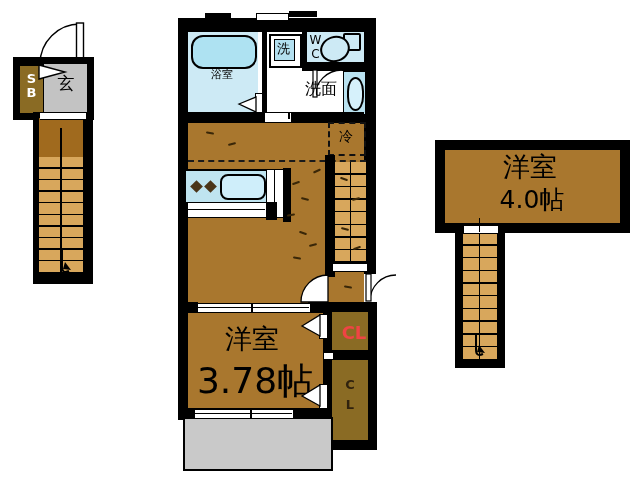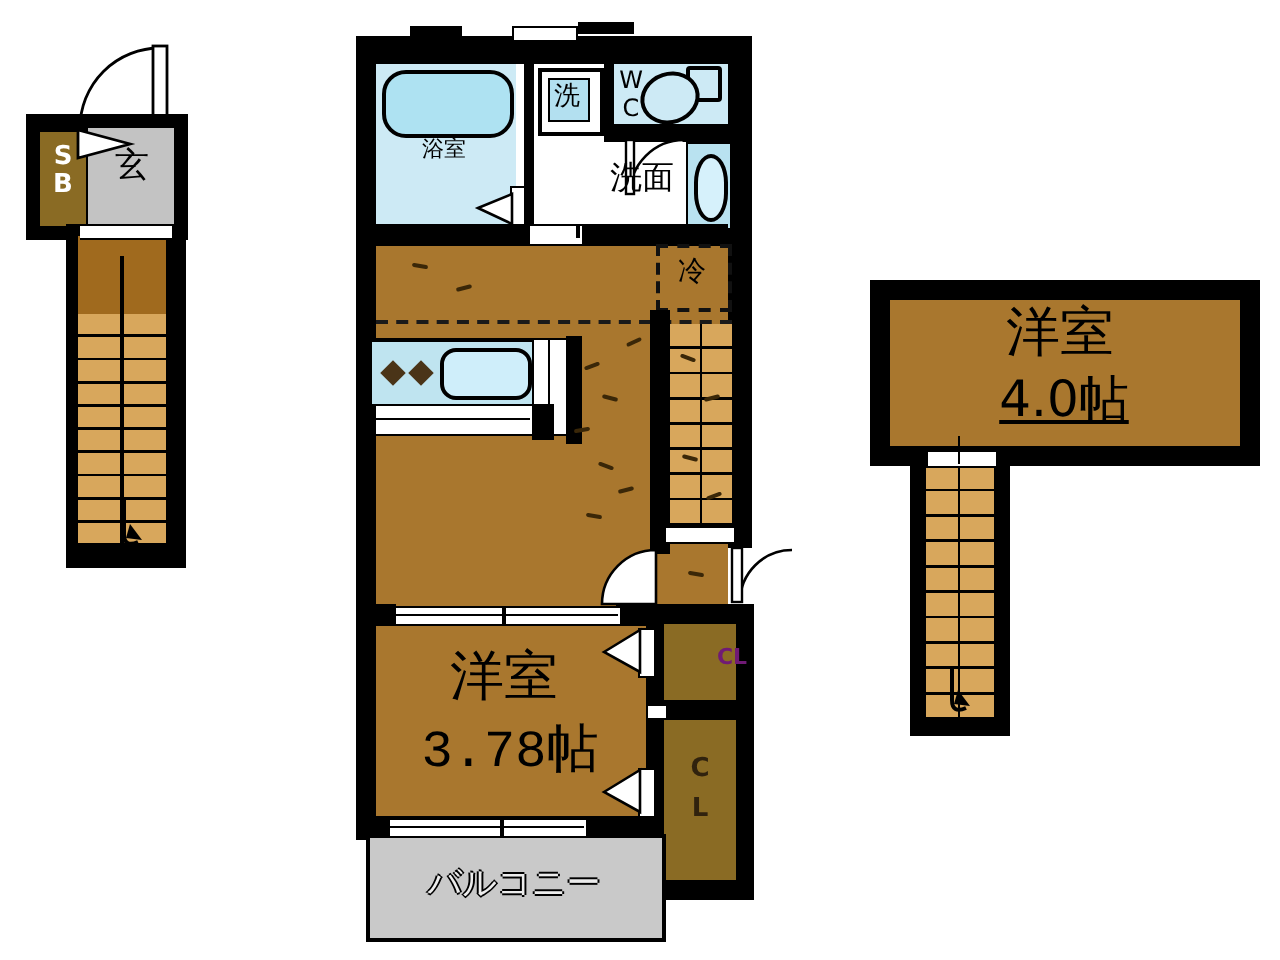--- a/index.html
+++ b/index.html
@@ -129,41 +129,40 @@
     <rect x="0" y="2" width="5" height="27" fill="#fff" stroke="#000" stroke-width="1.2"></rect>
   </svg>
 
   <div class="w" style="left:178px;top:302px;width:20px;height:11px;"></div>
   <div class="w" style="left:308px;top:302px;width:25px;height:11px;"></div>
   <div class="abs" style="left:197px;top:303px;width:112px;height:8px;background:#fff;border:1px solid #000;"></div>
   <div class="abs" style="left:197px;top:307px;width:112px;height:0;border-top:1px solid #000;"></div>
   <div class="abs" style="left:251px;top:303px;width:2px;height:9px;background:#000;"></div>
 
   <div class="lbl reg" style="left:198px;top:324px;width:108px;font-size:27px;">洋室</div>
-  <div class="lbl reg" style="left:194px;top:362px;width:122px;font-size:26px;font-family:Liberation Mono, monospace;">3.78帖</div>
+  <div class="lbl reg" style="left:194px;top:362px;width:122px;font-size:36px;">3.78帖</div>
 
   <div class="w" style="left:323px;top:302px;width:54px;height:148px;"></div>
   <div class="abs" style="left:332px;top:312px;width:36px;height:38px;background:#8a6b24;"></div>
-  <div class="lbl" style="left:348px;top:323px;width:36px;font-size:11px;color:#701a75;">CL</div>
+  <div class="lbl" style="left:336px;top:323px;width:36px;font-size:18px;color:#ef4444;">CL</div>
   <div class="abs" style="left:324px;top:353px;width:9px;height:6px;background:#fff;"></div>
   <div class="abs" style="left:332px;top:360px;width:36px;height:80px;background:#8a6b24;"></div>
   <div class="lbl" style="left:332px;top:375px;width:36px;font-size:13px;color:#30220e;line-height:1.5;">C
 L</div>
 
   <div class="abs" style="left:319px;top:314px;width:7px;height:23px;background:#fff;border:1px solid #000;"></div>
   <svg style="left:301px;top:314px;" width="21" height="24">
     <polygon points="1,12 19,1 19,22" fill="#fff" stroke="#000" stroke-width="1.3"></polygon>
   </svg>
   <div class="abs" style="left:319px;top:384px;width:7px;height:23px;background:#fff;border:1px solid #000;"></div>
   <svg style="left:301px;top:384px;" width="21" height="24">
     <polygon points="1,12 19,1 19,22" fill="#fff" stroke="#000" stroke-width="1.3"></polygon>
   </svg>
 
   <div class="abs" style="left:183px;top:417px;width:146px;height:50px;background:#c9c9c9;border:2px solid #000;"></div>
-  <div class="lbl reg" style="left:196px;top:433px;width:122px;font-size:17px;color:#ececec;text-shadow:-1px 0 #000,1px 0 #000,0 -1px #000,0 1px #000;">バルコニー</div>
   <div class="abs" style="left:194px;top:409px;width:98px;height:8px;background:#fff;border:1px solid #000;"></div>
   <div class="abs" style="left:194px;top:413px;width:98px;height:0;border-top:1px solid #000;"></div>
   <div class="abs" style="left:250px;top:409px;width:2px;height:9px;background:#000;"></div>
 
   <div class="grain" style="left:292px;top:182px;transform:rotate(-20deg);"></div>
   <div class="grain" style="left:301px;top:198px;transform:rotate(15deg);"></div>
   <div class="grain" style="left:287px;top:214px;transform:rotate(-10deg);"></div>
   <div class="grain" style="left:299px;top:232px;transform:rotate(20deg);"></div>
   <div class="grain" style="left:309px;top:244px;transform:rotate(-15deg);"></div>
   <div class="grain" style="left:293px;top:257px;transform:rotate(10deg);"></div>
@@ -172,21 +171,21 @@
   <div class="grain" style="left:313px;top:170px;transform:rotate(-25deg);"></div>
   <div class="grain" style="left:340px;top:178px;transform:rotate(20deg);"></div>
   <div class="grain" style="left:352px;top:198px;transform:rotate(-15deg);"></div>
   <div class="grain" style="left:341px;top:228px;transform:rotate(15deg);"></div>
   <div class="grain" style="left:353px;top:247px;transform:rotate(-20deg);"></div>
   <div class="grain" style="left:344px;top:286px;transform:rotate(10deg);"></div>
 
   <div class="w" style="left:435px;top:140px;width:195px;height:93px;"></div>
   <div class="abs" style="left:445px;top:150px;width:175px;height:73px;background:#a9772e;"></div>
   <div class="lbl reg" style="left:478px;top:152px;width:104px;font-size:27px;">洋室</div>
-  <div class="lbl reg" style="left:480px;top:186px;width:104px;font-size:25px;text-decoration:underline;">4.0帖</div>
+  <div class="lbl reg" style="left:480px;top:186px;width:104px;font-size:25px;">4.0帖</div>
 
   <div class="w" style="left:455px;top:223px;width:50px;height:145px;"></div>
   <div class="steps3" style="left:463px;top:233px;width:34px;height:127px;"></div>
   <div class="abs" style="left:479px;top:233px;width:1px;height:127px;background:#000;"></div>
   <div class="abs" style="left:463px;top:225px;width:34px;height:7px;background:#fff;border:1px solid #000;"></div>
   <div class="abs" style="left:479px;top:218px;width:1px;height:14px;background:#000;"></div>
   <svg style="left:472px;top:333px;" width="16" height="28">
     <path d="M4 0 V17 Q4 24 11 21" fill="none" stroke="#000" stroke-width="2"></path>
     <polygon points="7,12 13,20 5,19" fill="#000"></polygon>
   </svg>

